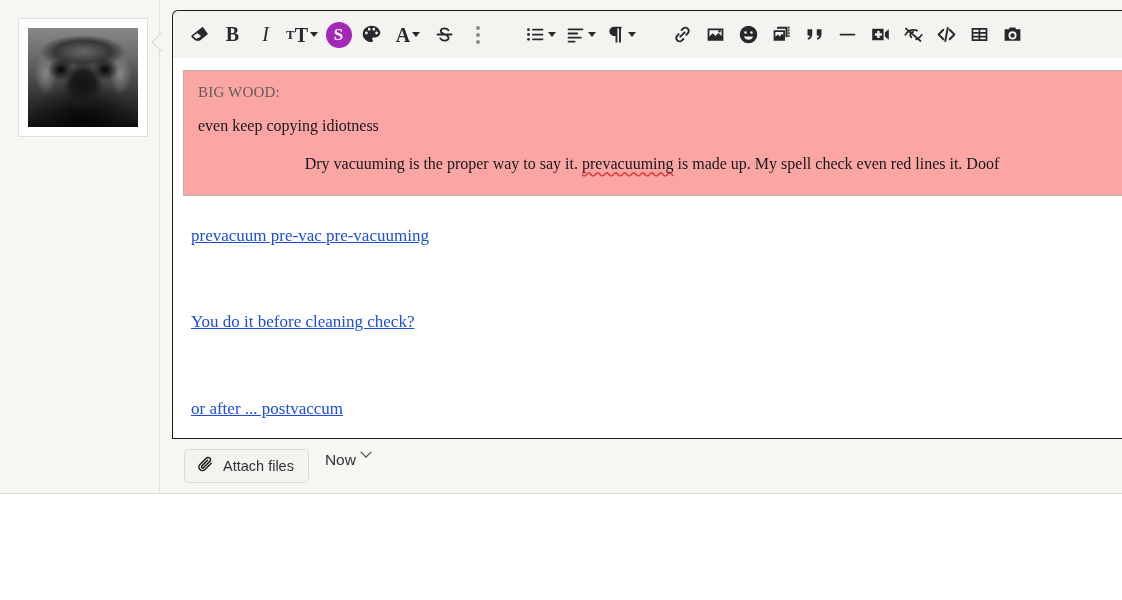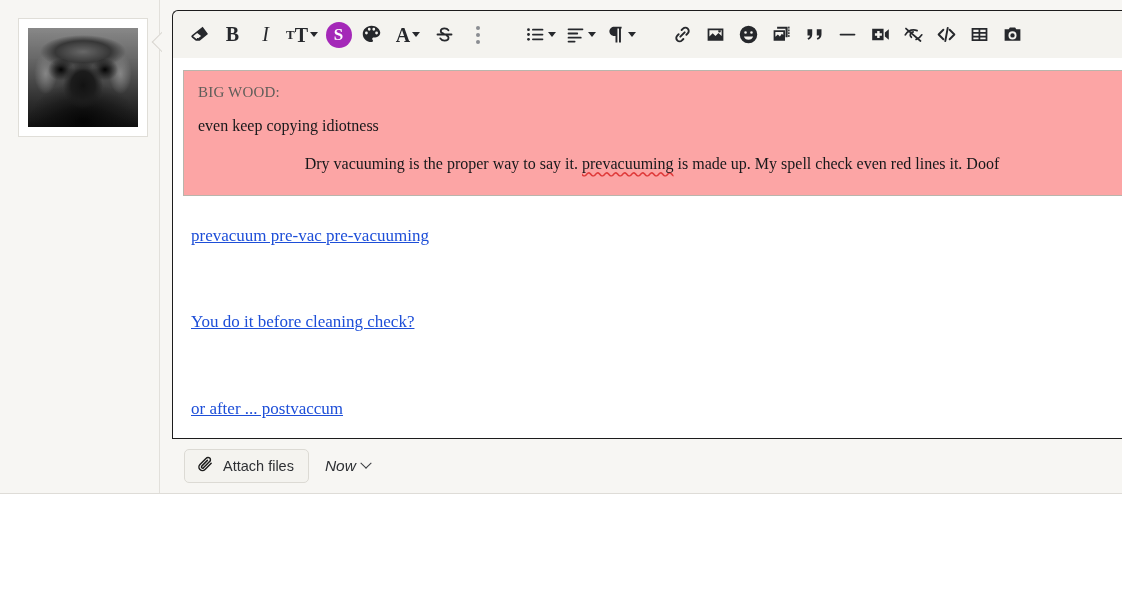--- a/index.html
+++ b/index.html
@@ -172,25 +172,24 @@
   .attach-btn {
     display: inline-flex; align-items: center; gap: 9px;
     height: 34px; padding: 0 14px 0 12px;
     background: #f4f3ef;
     border: 1px solid #dcdad4;
     border-radius: 5px;
     font-size: 14.5px; color: #2e3034;
     cursor: pointer;
   }
   .now-btn {
-    display: inline-flex; align-items: center; gap: 6px;
+    display: inline-flex; gap: 6px;
     height: 30px; padding: 0 6px;
     font-size: 15.5px; color: #2e3034;
     cursor: pointer;
-    font-style: italic;
   }
   .chev {
     display: inline-block;
     width: 8px; height: 8px;
     border-right: 1.6px solid #3a3c40;
     border-bottom: 1.6px solid #3a3c40;
     transform: rotate(45deg) translate(-2px,-2px);
   }
 </style>
 </head>

